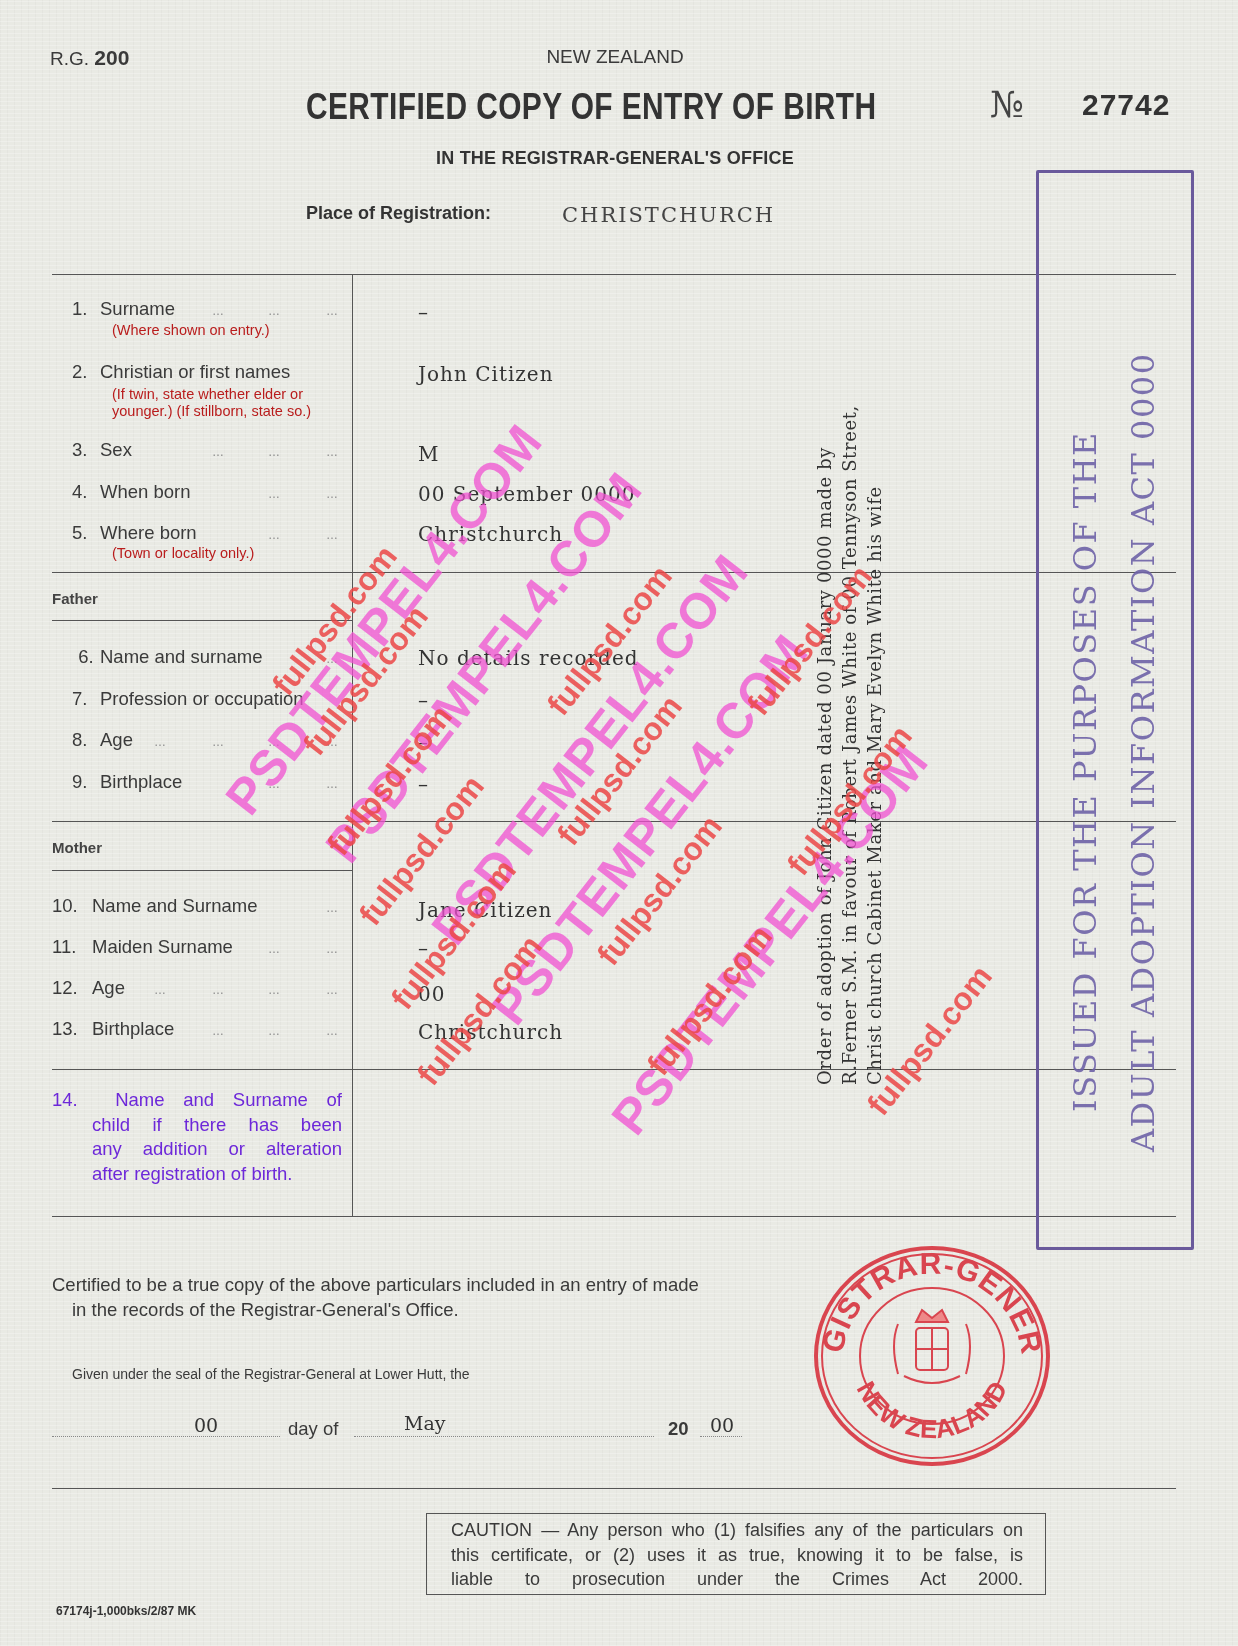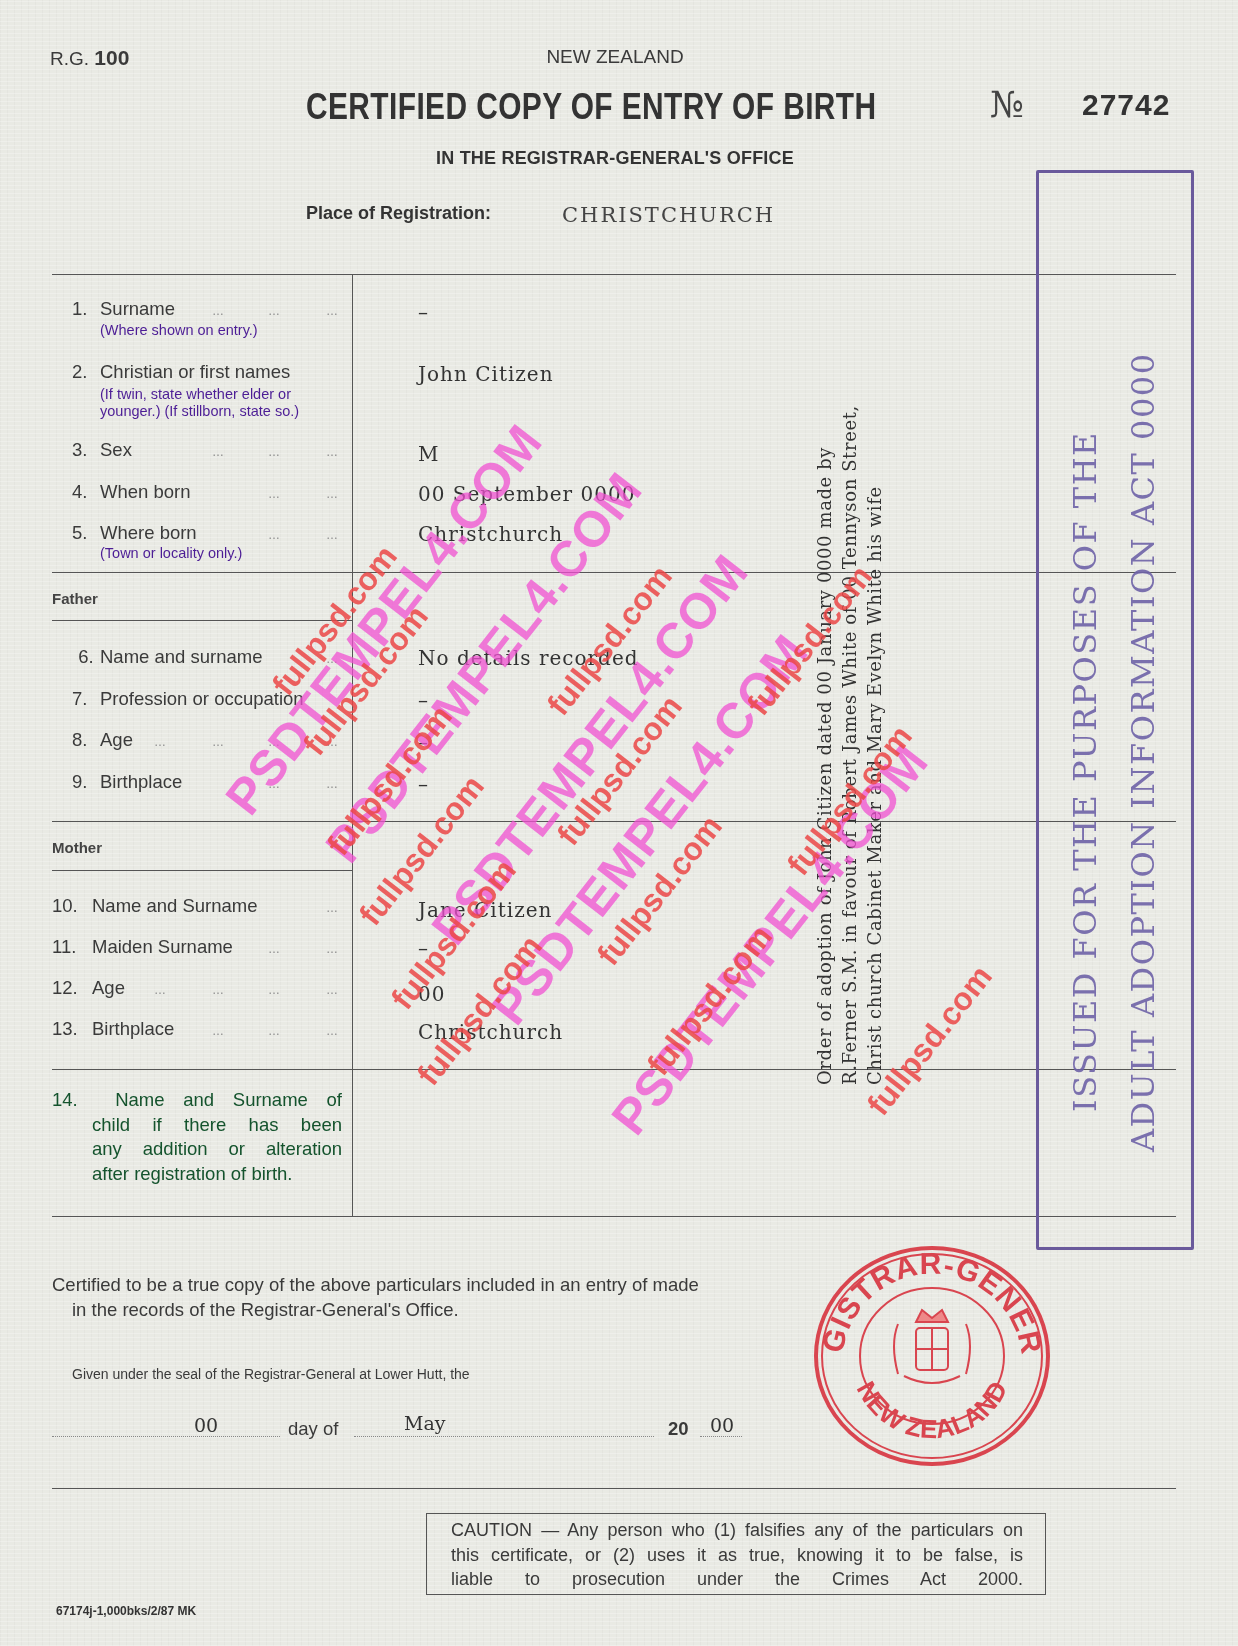--- a/index.html
+++ b/index.html
@@ -27,27 +27,27 @@
             letter-spacing: 0.2px; }
   #reg-label { left: 306px; top: 203px; font-size: 18px; font-weight: bold; color:#333; }
   #reg-value { left: 562px; top: 203px; font-size: 21px; letter-spacing: 2px; color:#444; }
 
   .hline { position: absolute; height: 1px; background: #555; }
   .vline { position: absolute; width: 1px; background: #555; }
 
   .lbl { position: absolute; left: 72px; font-size: 18.5px; color: #3a3a3a; white-space: nowrap; }
   .lbl .num { display: inline-block; width: 28px; }
   .lbl .dots { position: absolute; color: #888; font-size: 12px; letter-spacing: 1px; }
-  .sub { position: absolute; left: 100px; font-size: 14.5px; color: #4c1d95; line-height: 17px; }
+  .sub { position: absolute; left: 112px; font-size: 14.5px; color: #b91c1c; line-height: 17px; }
   .lbl2 { left: 52px; }
   .lbl2 .num { width: 40px; }
   .val { position: absolute; left: 418px; font-size: 20px; letter-spacing: 1px; color: #333; font-family: "DejaVu Serif", serif; }
   .section-head { position: absolute; left: 52px; width: 300px; text-align: left; font-size: 15px; font-weight: bold; color: #444; }
 
-  #q14 { left: 52px; top: 1088px; width: 290px; font-size: 18.5px; line-height: 24.5px; text-align: justify; color:#14532d; }
+  #q14 { left: 52px; top: 1088px; width: 290px; font-size: 18.5px; line-height: 24.5px; text-align: justify; color:#6d28d9; }
   #q14 .ind { padding-left: 40px; display:block; text-align: justify; text-align-last: justify;}
 
   #adoption-note { left: 812px; top: 1085px; transform: rotate(-90deg); transform-origin: left top;
                    font-size: 18px; line-height: 25px; color: #333; font-family: "DejaVu Serif", serif; white-space: nowrap; letter-spacing: 0.6px; }
 
   #stamp-box { left: 1036px; top: 170px; width: 152px; height: 1074px; border: 3px solid #6a5a9c; border-radius: 2px; }
   #stamp-text { left: 1056px; top: 1112px; transform: rotate(-90deg); transform-origin: left top;
                 color: #6f63a8; font-family: "DejaVu Serif", serif; font-size: 32px; line-height: 58px; white-space: nowrap;
                 letter-spacing: 1.5px; opacity: 0.9; }
 
@@ -65,21 +65,21 @@
 
   #seal { left: 812px; top: 1244px; width: 240px; height: 224px; }
 
   .wm { position: absolute; font-weight: bold; white-space: nowrap; transform: rotate(-52deg); transform-origin: left top; pointer-events:none; }
   .wm-big { color: rgba(240,80,210,0.75); font-size: 50px; letter-spacing: 1px; }
   .wm-small { color: rgba(235,70,70,0.85); font-size: 32px; font-family: "Liberation Sans Narrow", "Liberation Sans", sans-serif; }
 </style>
 </head>
 <body>
 
-<div id="form-code" class="abs"><span>R.G.</span> <b>100</b></div>
+<div id="form-code" class="abs"><span>R.G.</span> <b>200</b></div>
 <div id="country" class="abs">NEW ZEALAND</div>
 <div id="title" class="abs">CERTIFIED COPY OF ENTRY OF BIRTH</div>
 <div id="no-symbol" class="abs">№</div>
 <div id="cert-number" class="abs">27742</div>
 <div id="office" class="abs">IN THE REGISTRAR-GENERAL'S OFFICE</div>
 <div id="reg-label" class="abs">Place of Registration:</div>
 <div id="reg-value" class="abs serif">CHRISTCHURCH</div>
 
 <div class="hline" style="left:52px; top:274px; width:1124px;"></div>
 <div class="vline" style="left:352px; top:274px; height:942px;"></div>

